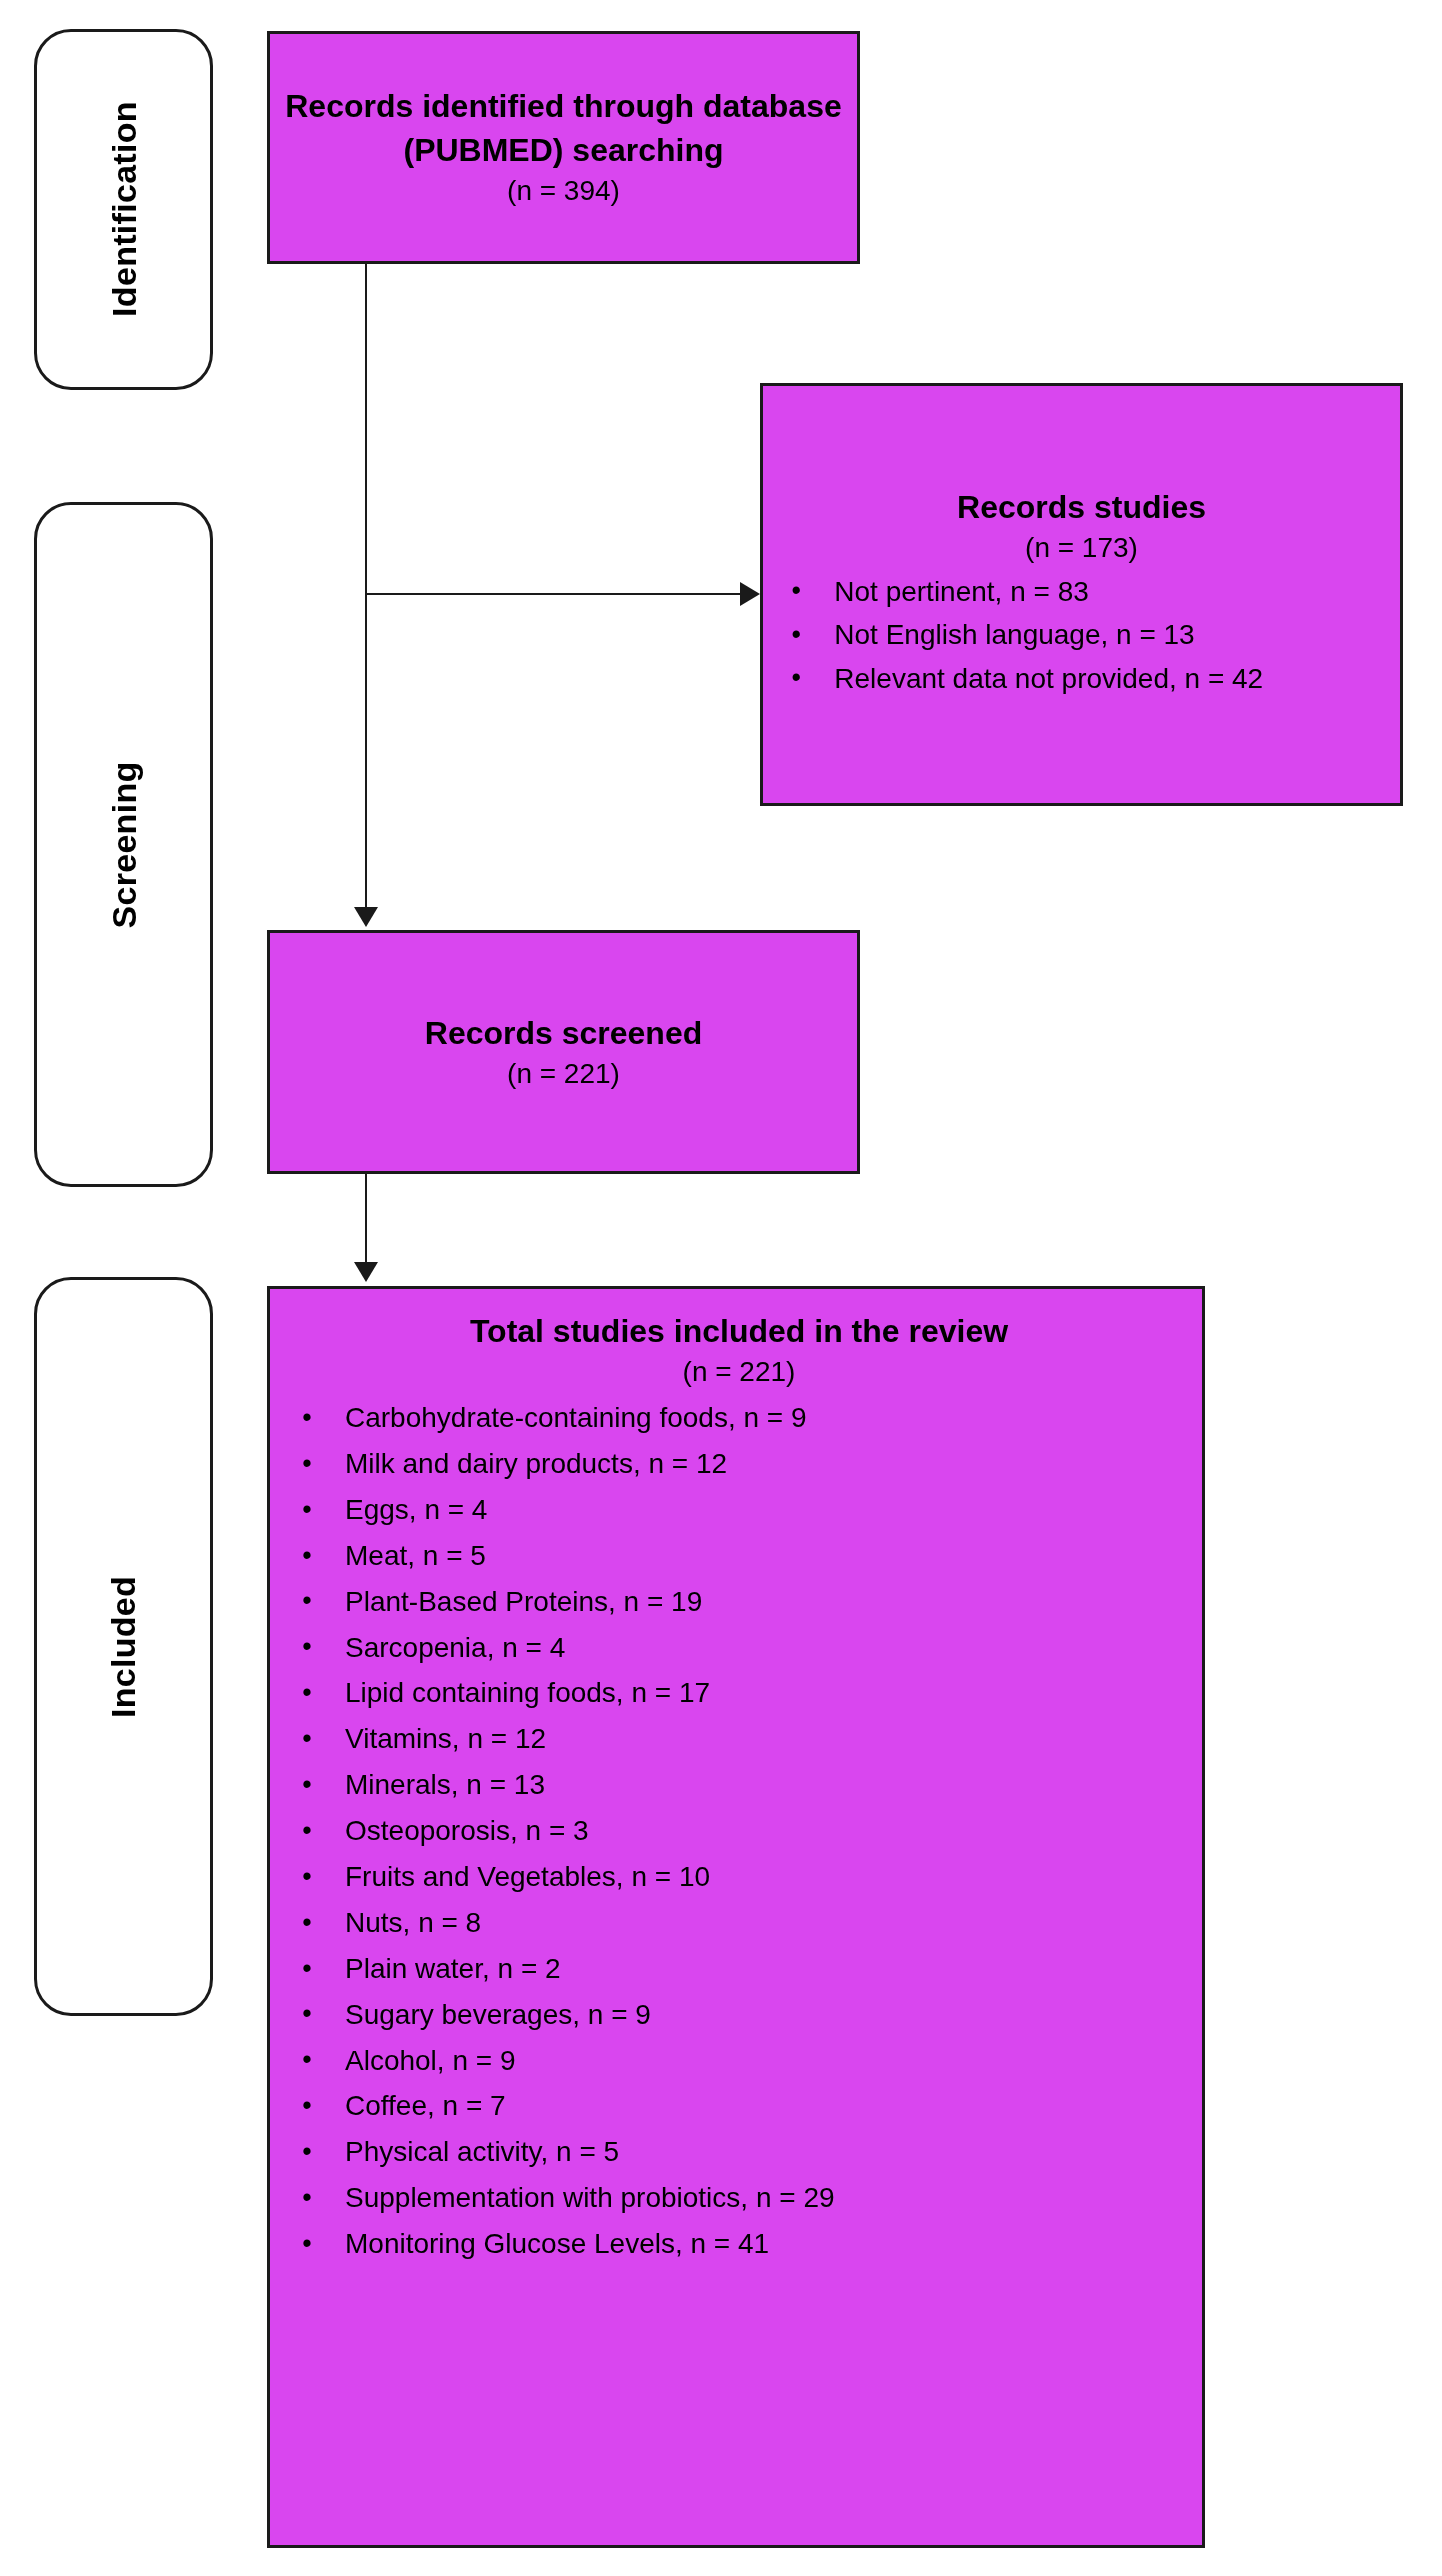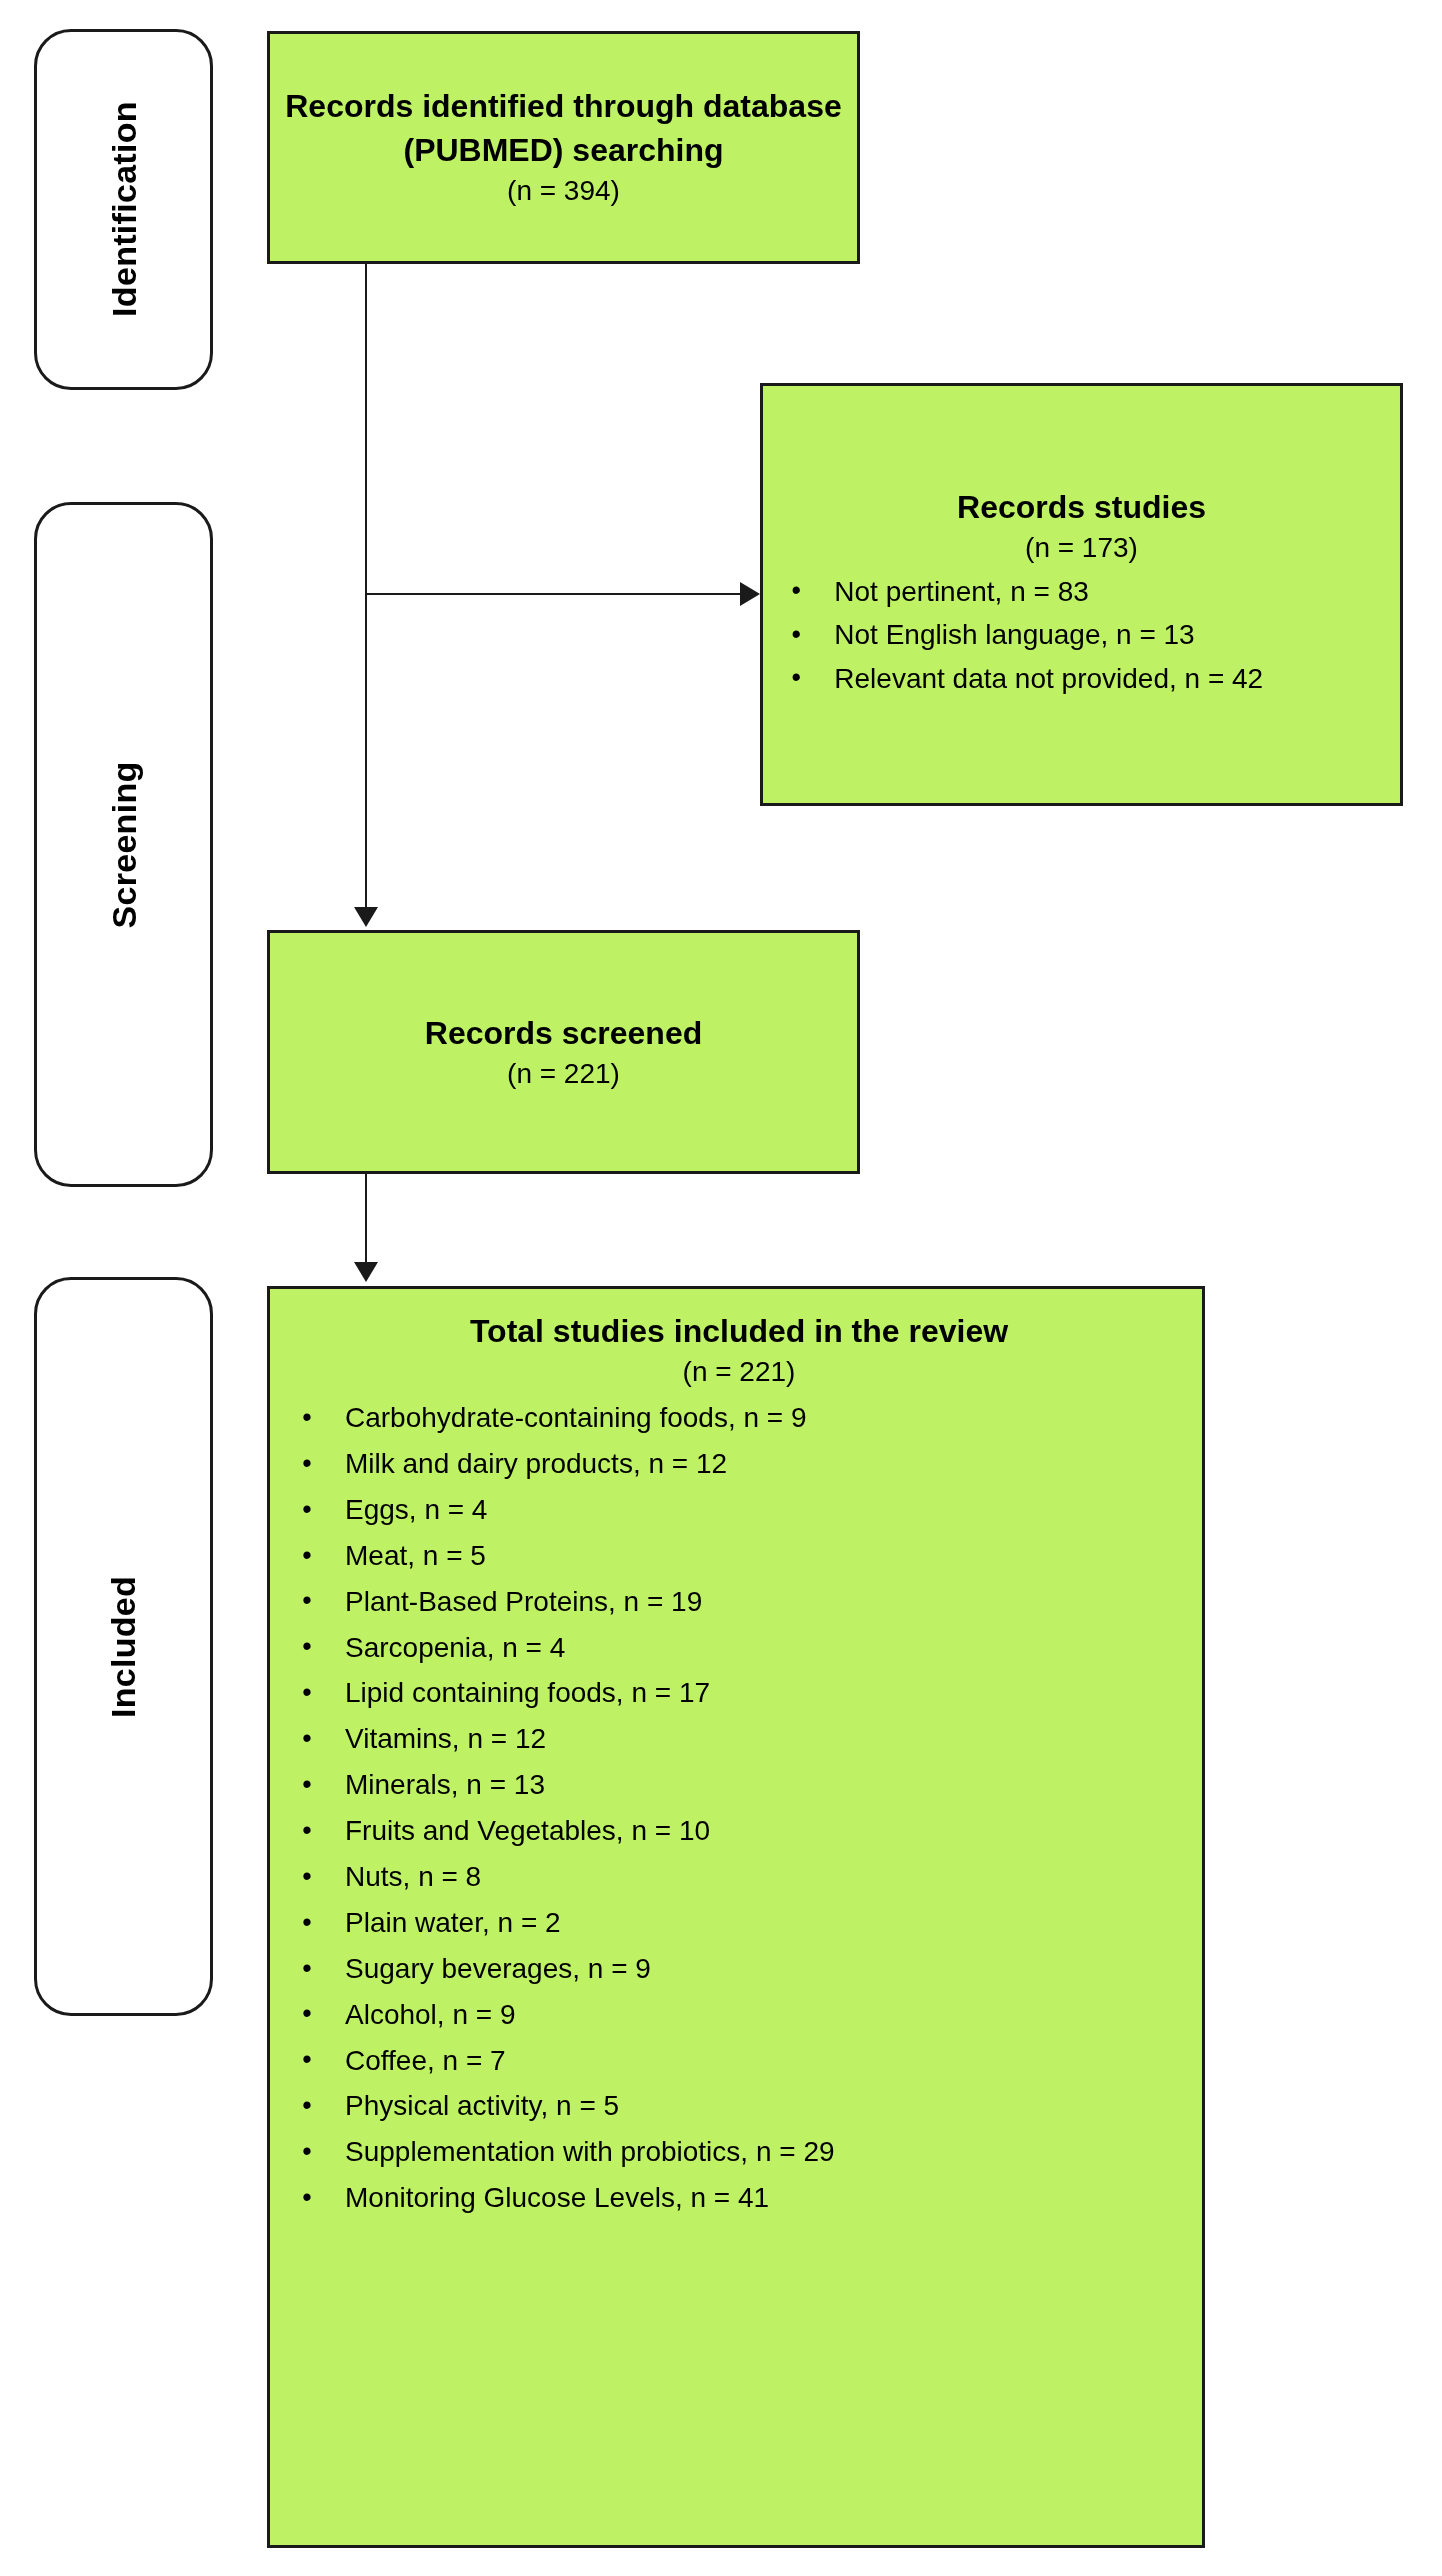--- a/index.html
+++ b/index.html
@@ -43,21 +43,21 @@
 
   #stage-identification { left: 34px;  top: 28.5px;   width: 179px; height: 361px; }
   #stage-screening      { left: 34px;  top: 502px;  width: 179px; height: 685px; }
   #stage-included       { left: 34px;  top: 1277px; width: 179px; height: 739px; }
 
   
   .proc-box {
     position: absolute;
     box-sizing: border-box;
     border: 3px solid #1a1a1a;
-    background: #bef264;
+    background: #d946ef;
   }
   #box-identified { left: 267px;  top: 31px;   width: 593px;  height: 233px; }
   #box-excluded   { left: 760px; top: 383px;  width: 643px; height: 423px; }
   #box-screened   { left: 267px;  top: 930px; width: 593px;  height: 244px; }
   #box-included   { left: 267px;  top: 1286px; width: 938px; height: 1262px; }
 
   .box-inner {
     padding: 20px 12px 12px 18px;
   }
 
@@ -202,20 +202,21 @@
       <ul class="bullets">
         <li>Carbohydrate-containing foods, n = 9</li>
         <li>Milk and dairy products, n = 12</li>
         <li>Eggs, n = 4</li>
         <li>Meat, n = 5</li>
         <li>Plant-Based Proteins, n = 19</li>
         <li>Sarcopenia, n = 4</li>
         <li>Lipid containing foods, n = 17</li>
         <li>Vitamins, n = 12</li>
         <li>Minerals, n = 13</li>
+        <li>Osteoporosis, n = 3</li>
         <li>Fruits and Vegetables, n = 10</li>
         <li>Nuts, n = 8</li>
         <li>Plain water, n = 2</li>
         <li>Sugary beverages, n = 9</li>
         <li>Alcohol, n = 9</li>
         <li>Coffee, n = 7</li>
         <li>Physical activity, n = 5</li>
         <li>Supplementation with probiotics, n = 29</li>
         <li>Monitoring Glucose Levels, n = 41</li>
       </ul>

